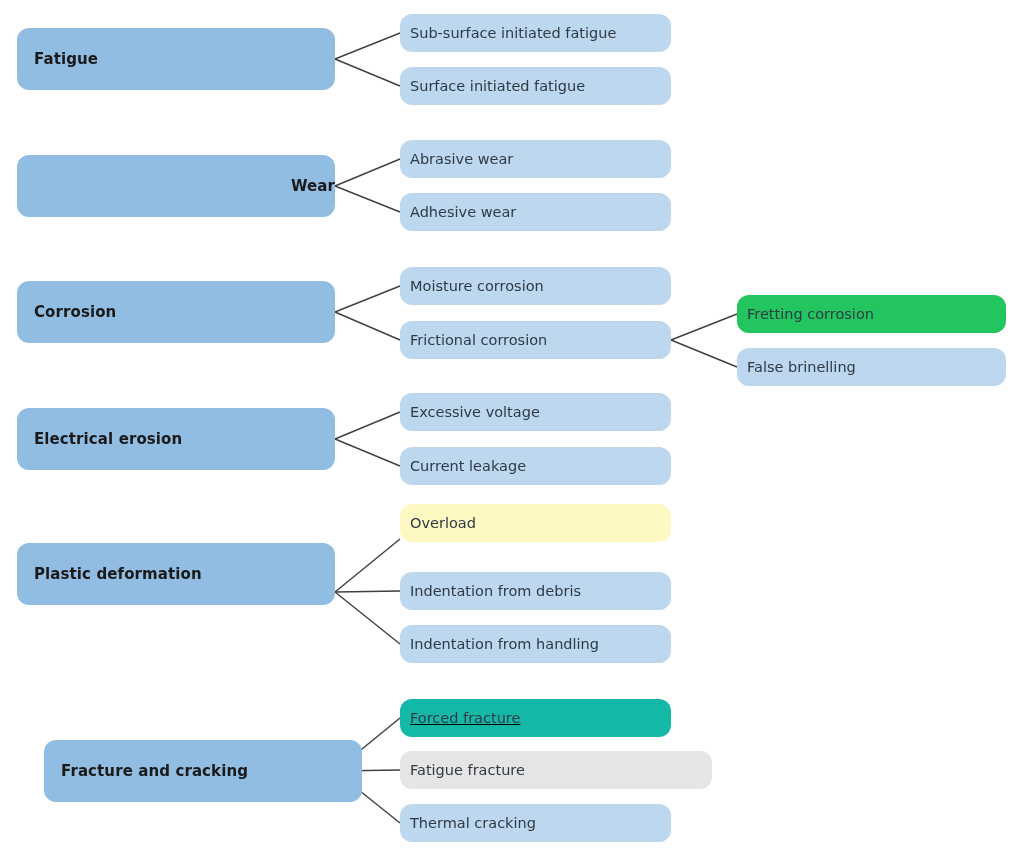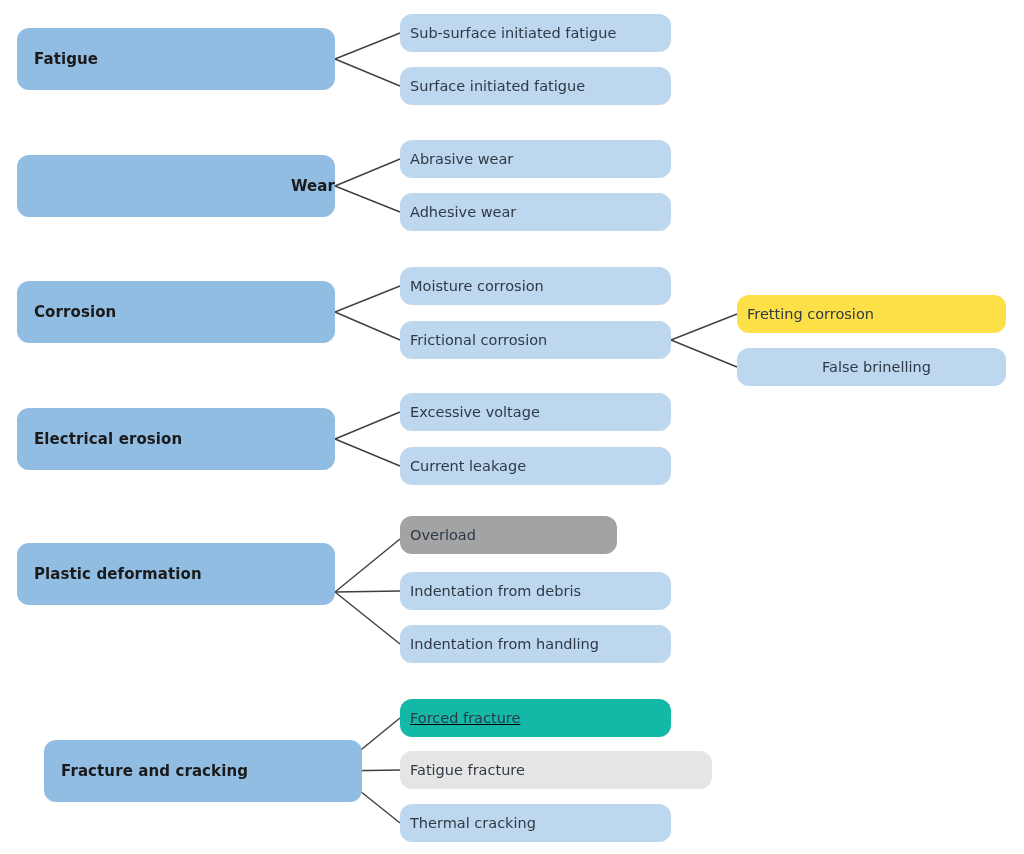--- a/index.html
+++ b/index.html
@@ -118,39 +118,39 @@
     </div>
     <div class="node level1" style="left: 17px; top: 281px; width: 318px; height: 62px; background: rgb(146, 189, 227);">
       <span class="node-label">Corrosion</span>
     </div>
     <div class="node level2" style="left: 400px; top: 267px; width: 271px; height: 38px; background: rgb(189, 215, 238);">
       <span class="node-label">Moisture corrosion</span>
     </div>
     <div class="node level2" style="left: 400px; top: 321px; width: 271px; height: 38px; background: rgb(189, 215, 238);">
       <span class="node-label">Frictional corrosion</span>
     </div>
-    <div class="node level3" style="left: 737px; top: 295px; width: 269px; height: 38px; background: #fde047;">
+    <div class="node level3" style="left: 737px; top: 295px; width: 269px; height: 38px; background: #22c55e;">
       <span class="node-label">Fretting corrosion</span>
     </div>
-    <div class="node level3" style="left: 737px; top: 348px; width: 269px; height: 38px; background: rgb(189, 215, 238); text-align: center;">
+    <div class="node level3" style="left: 737px; top: 348px; width: 269px; height: 38px; background: rgb(189, 215, 238);">
       <span class="node-label">False brinelling</span>
     </div>
     <div class="node level1" style="left: 17px; top: 408px; width: 318px; height: 62px; background: rgb(146, 189, 227);">
       <span class="node-label">Electrical erosion</span>
     </div>
     <div class="node level2" style="left: 400px; top: 393px; width: 271px; height: 38px; background: rgb(189, 215, 238);">
       <span class="node-label">Excessive voltage</span>
     </div>
     <div class="node level2" style="left: 400px; top: 447px; width: 271px; height: 38px; background: rgb(189, 215, 238); justify-content: center;">
       <span class="node-label">Current leakage</span>
     </div>
     <div class="node level1" style="left: 17px; top: 543px; width: 318px; height: 62px; background: rgb(146, 189, 227);">
       <span class="node-label">Plastic deformation</span>
     </div>
-    <div class="node level2" style="left: 400px; top: 516px; width: 217px; height: 38px; background: #a3a3a3;">
+    <div class="node level2" style="left: 400px; top: 504px; width: 271px; height: 38px; background: #fef9c3;">
       <span class="node-label">Overload</span>
     </div>
     <div class="node level2" style="left: 400px; top: 572px; width: 271px; height: 38px; background: rgb(189, 215, 238);">
       <span class="node-label">Indentation from debris</span>
     </div>
     <div class="node level2" style="left: 400px; top: 625px; width: 271px; height: 38px; background: rgb(189, 215, 238);">
       <span class="node-label">Indentation from handling</span>
     </div>
     <div class="node level1" style="left: 17px; top: 740px; width: 318px; height: 62px; background: rgb(146, 189, 227); margin-left: 27px;">
       <span class="node-label">Fracture and cracking</span>

